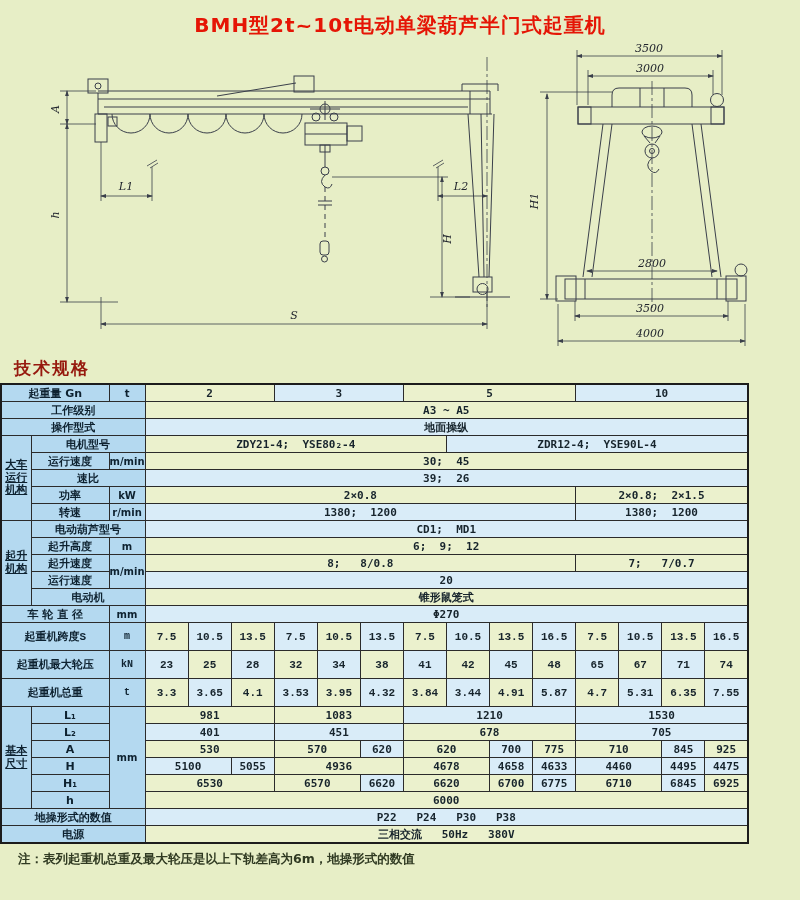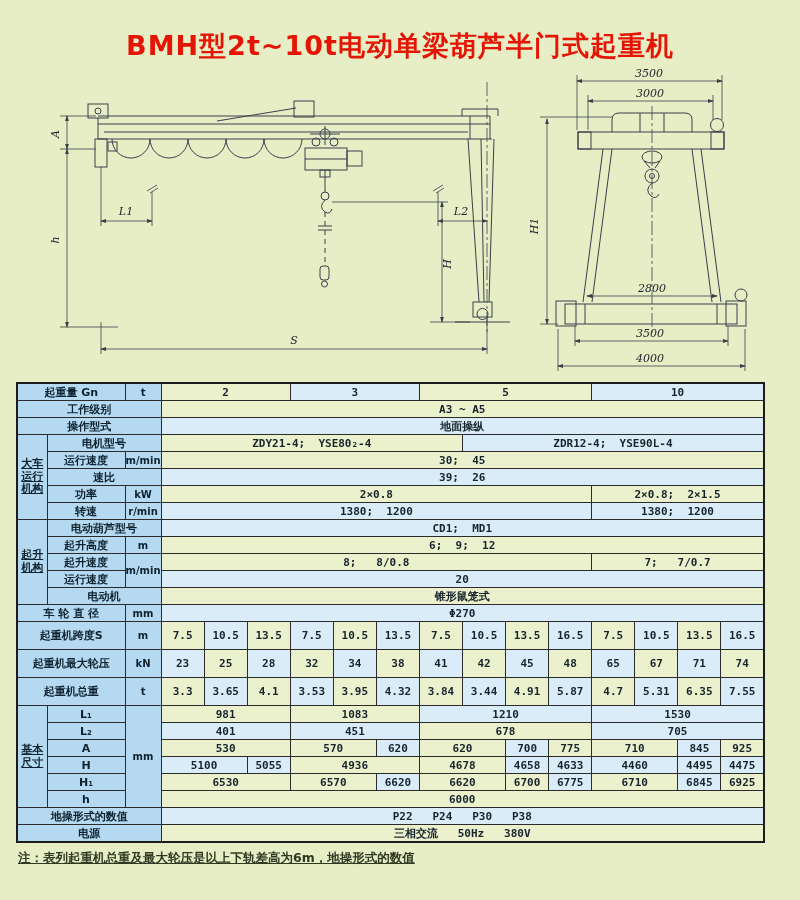--- a/index.html
+++ b/index.html
@@ -1,30 +1,30 @@
 <!DOCTYPE html>
 <html><head>
 <meta charset="utf-8">
 <style>
   html,body{margin:0;padding:0;}
   body{width:800px;height:900px;background:#e7eec6;font-family:"DejaVu Sans",sans-serif;overflow:hidden;}
   .page{position:relative;width:800px;height:900px;}
-  .title{margin:0;padding-top:28px;text-align:center;font-size:27px;font-weight:bold;color:#e51505;letter-spacing:1px;}
+  .title{margin:0;padding-top:12px;text-align:center;font-size:20px;font-weight:bold;color:#e51505;letter-spacing:1px;}
   .drawings{display:block;margin-top:0px;}
   .spec-heading{margin:0 0 3px 14px;font-size:17px;font-weight:bold;color:#96190e;letter-spacing:2px;}
-  table.spec{border-collapse:collapse;table-layout:fixed;margin-left:16px;border:2px solid #1c1c1c;}
+  table.spec{border-collapse:collapse;table-layout:fixed;border:2px solid #1c1c1c;}
   td{border:1px solid #2b2b2b;text-align:center;vertical-align:middle;font-size:11px;height:16px;padding:0;overflow:hidden;white-space:pre;color:#17242c;}
   td.lab,td.grp,td.unit{background:#b4d9f0;font-weight:bold;color:#0e2230;}
   td.unit{font-size:10px;}
   td.grp{word-break:break-all;white-space:normal;line-height:1.15;padding:0 3px;text-decoration:underline;}
   td.g{background:#ebf1cd;}
   td.b{background:#d9ecf8;}
   td.g,td.b{font-family:"DejaVu Sans Mono",monospace;font-weight:bold;}
-  tr.tall td{height:27px;}
-  .note{margin:7px 0 0 18px;font-size:12.5px;font-weight:bold;color:#303a22;text-decoration:underline;}
+  tr.tall td{height:27px;font-family:Liberation Mono, monospace;}
+  .note{margin:7px 0 0 18px;font-size:12.5px;font-weight:bold;color:#303a22;}
   .dimtxt{font-family:"DejaVu Serif",serif;font-style:italic;font-size:11px;fill:#22262e;text-anchor:middle;}
 </style>
 </head>
 <body>
 
 <div class="page">
 
   <h1 class="title">BMH型2t~10t电动单梁葫芦半门式起重机</h1>
 
   <svg class="drawings" width="800" height="318" viewBox="0 0 800 318">
@@ -148,20 +148,21 @@
         <text class="dimtxt" x="649" y="13">3500</text>
         <text class="dimtxt" x="650" y="33">3000</text>
         <text class="dimtxt" transform="rotate(-90 538 162)" x="538" y="162">H1</text>
         <text class="dimtxt" x="652" y="228">2800</text>
         <text class="dimtxt" x="650" y="273">3500</text>
         <text class="dimtxt" x="650" y="298">4000</text>
       </g>
     </g>
   </svg>
 
+  <h2 class="spec-heading">技术规格</h2>
 
   <table class="spec">
     <colgroup id="cols">
         <col style="width: 30px;">
         <col style="width: 78px;">
         <col style="width: 34px;">
         <col style="width: 43.07px;">
         <col style="width: 43.07px;">
         <col style="width: 43.07px;">
         <col style="width: 43.07px;">

